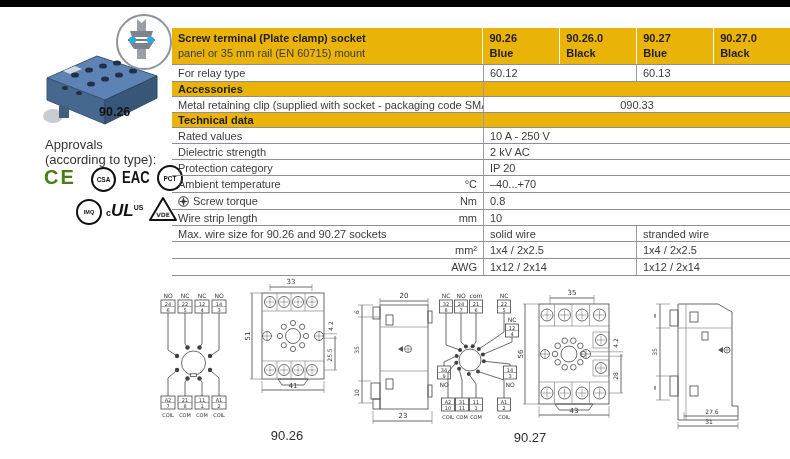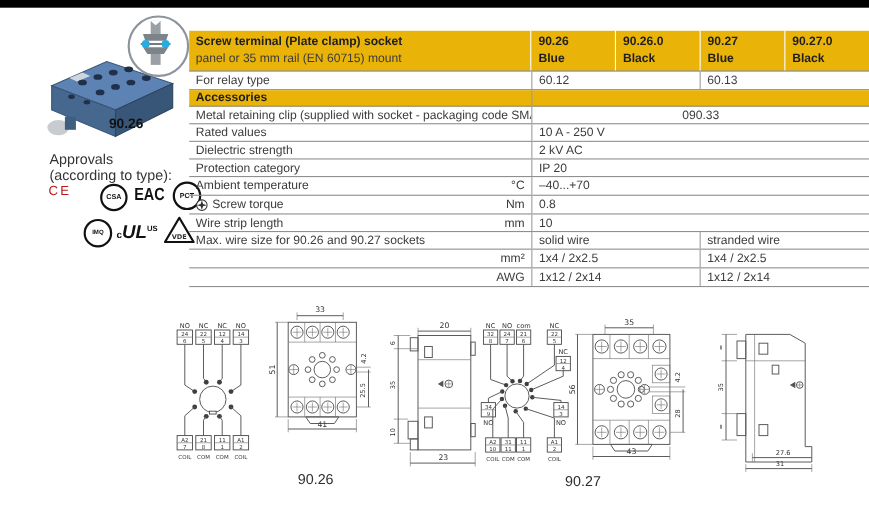--- a/index.html
+++ b/index.html
@@ -34,21 +34,21 @@
   .d6{font-size:6px;text-anchor:middle}
   .d7{font-size:7px;text-anchor:middle}
   .ln{stroke:#5a5a5a;stroke-width:0.9;fill:none}
   .thin{stroke:#777;stroke-width:0.6;fill:none}
   .tb{fill:#fff;stroke:#444;stroke-width:0.8}
   .dot{fill:#3f3f3f}
   .dwg-label{font-size:13px;color:#2e2e2e;text-align:center}
 
   
   .apptitle{font-size:13px;color:#333;line-height:15px}
-  .ce{font-size:12px;font-weight:400;letter-spacing:2px;color:#b91c1c}
+  .ce{font-size:20px;font-weight:700;letter-spacing:2px;color:#4d7c0f}
   .circlogo{border:2px solid #111;border-radius:50%;display:flex;align-items:center;justify-content:center;
             font-weight:bold;color:#111;background:#fff}
   .eac{font-size:16px;font-weight:bold;color:#111;transform:scaleX(.82);transform-origin:left}
   .ulc{font-size:9px;font-weight:bold;color:#111}
   .ulm{font-size:17px;font-weight:bold;color:#111;font-style:italic}
   .ulus{font-size:7px;font-weight:bold;color:#111;vertical-align:super}
   .prodlbl{font-size:12.5px;font-weight:bold;color:#111}
   .inset{border-radius:50%;border:2.5px solid #8d949c;background:#fff;overflow:hidden}
 </style>
 </head>
@@ -145,20 +145,24 @@
   <div class="trow blue" style="height:15px">
     <div class="c lab b">Accessories</div>
     <div class="c rest vl"></div>
   </div>
 
   <div class="trow" style="height:16px">
     <div class="c lab">Metal retaining clip (supplied with socket - packaging code SMA)</div>
     <div class="c rest vl ctr">090.33</div>
   </div>
 
+  <div class="trow blue" style="height:15px">
+    <div class="c lab b">Technical data</div>
+    <div class="c rest vl"></div>
+  </div>
 
   <div class="trow" style="height:16px">
     <div class="c lab">Rated values</div>
     <div class="c rest vl">10 A - 250 V</div>
   </div>
 
   <div class="trow" style="height:16px">
     <div class="c lab">Dielectric strength</div>
     <div class="c rest vl">2 kV AC</div>
   </div>

